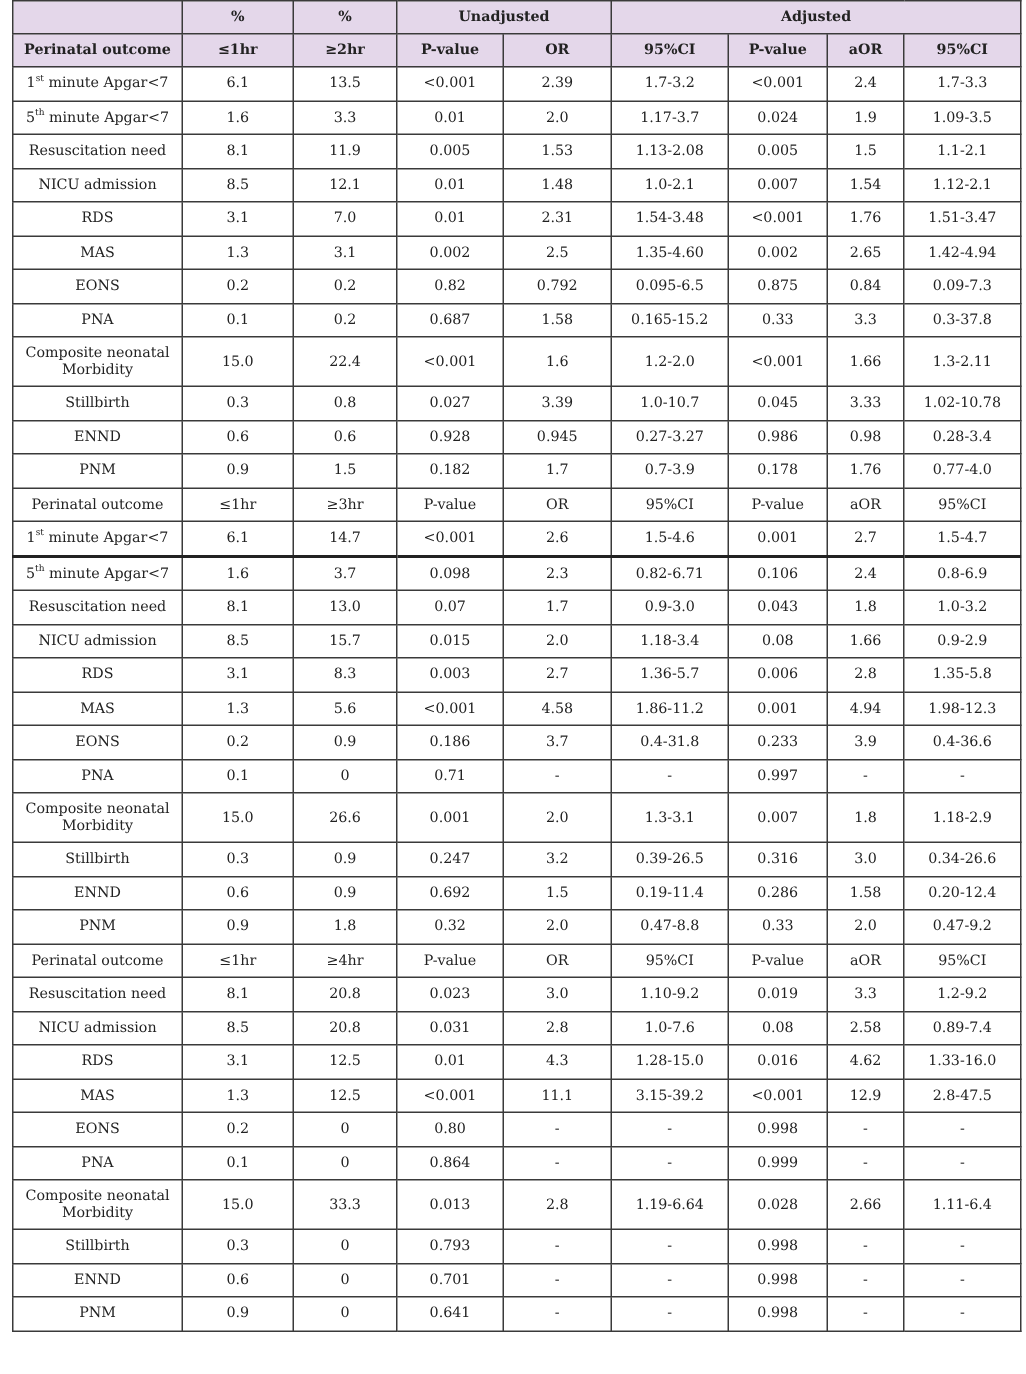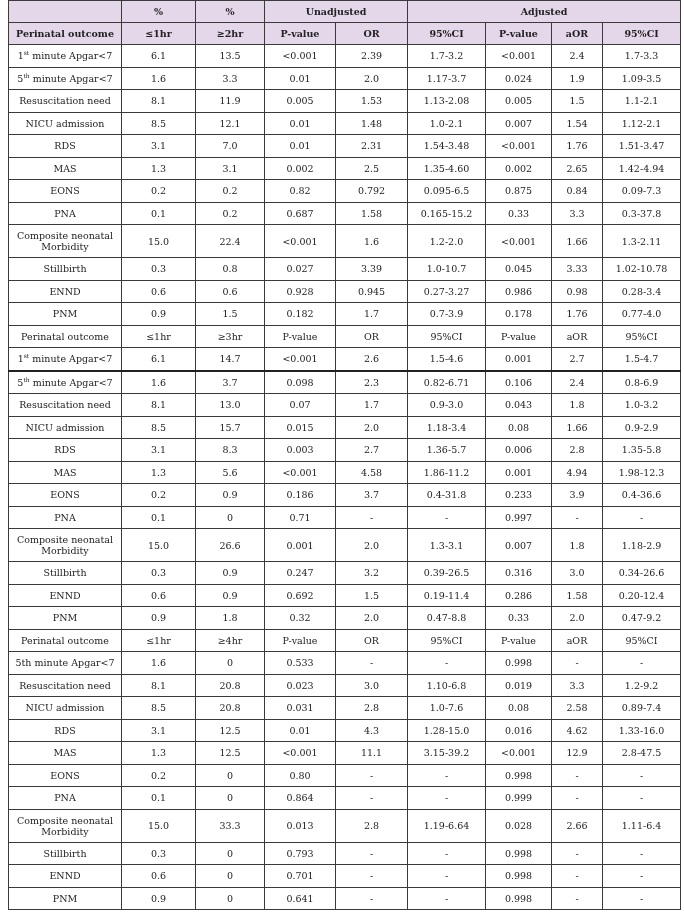--- a/index.html
+++ b/index.html
@@ -348,37 +348,26 @@
         <td>≤1hr</td>
         <td>≥4hr</td>
         <td>P-value</td>
         <td>OR</td>
         <td>95%CI</td>
         <td>P-value</td>
         <td>aOR</td>
         <td>95%CI</td>
       </tr>
       <tr>
-        <td>5th minute Apgar&lt;7</td>
-        <td>1.6</td>
-        <td>0</td>
-        <td>0.533</td>
-        <td>-</td>
-        <td>-</td>
-        <td>0.998</td>
-        <td>-</td>
-        <td>-</td>
-      </tr>
-      <tr>
         <td>Resuscitation need</td>
         <td>8.1</td>
         <td>20.8</td>
         <td>0.023</td>
         <td>3.0</td>
-        <td>1.10-6.8</td>
+        <td>1.10-9.2</td>
         <td>0.019</td>
         <td>3.3</td>
         <td>1.2-9.2</td>
       </tr>
       <tr>
         <td>NICU admission</td>
         <td>8.5</td>
         <td>20.8</td>
         <td>0.031</td>
         <td>2.8</td>

